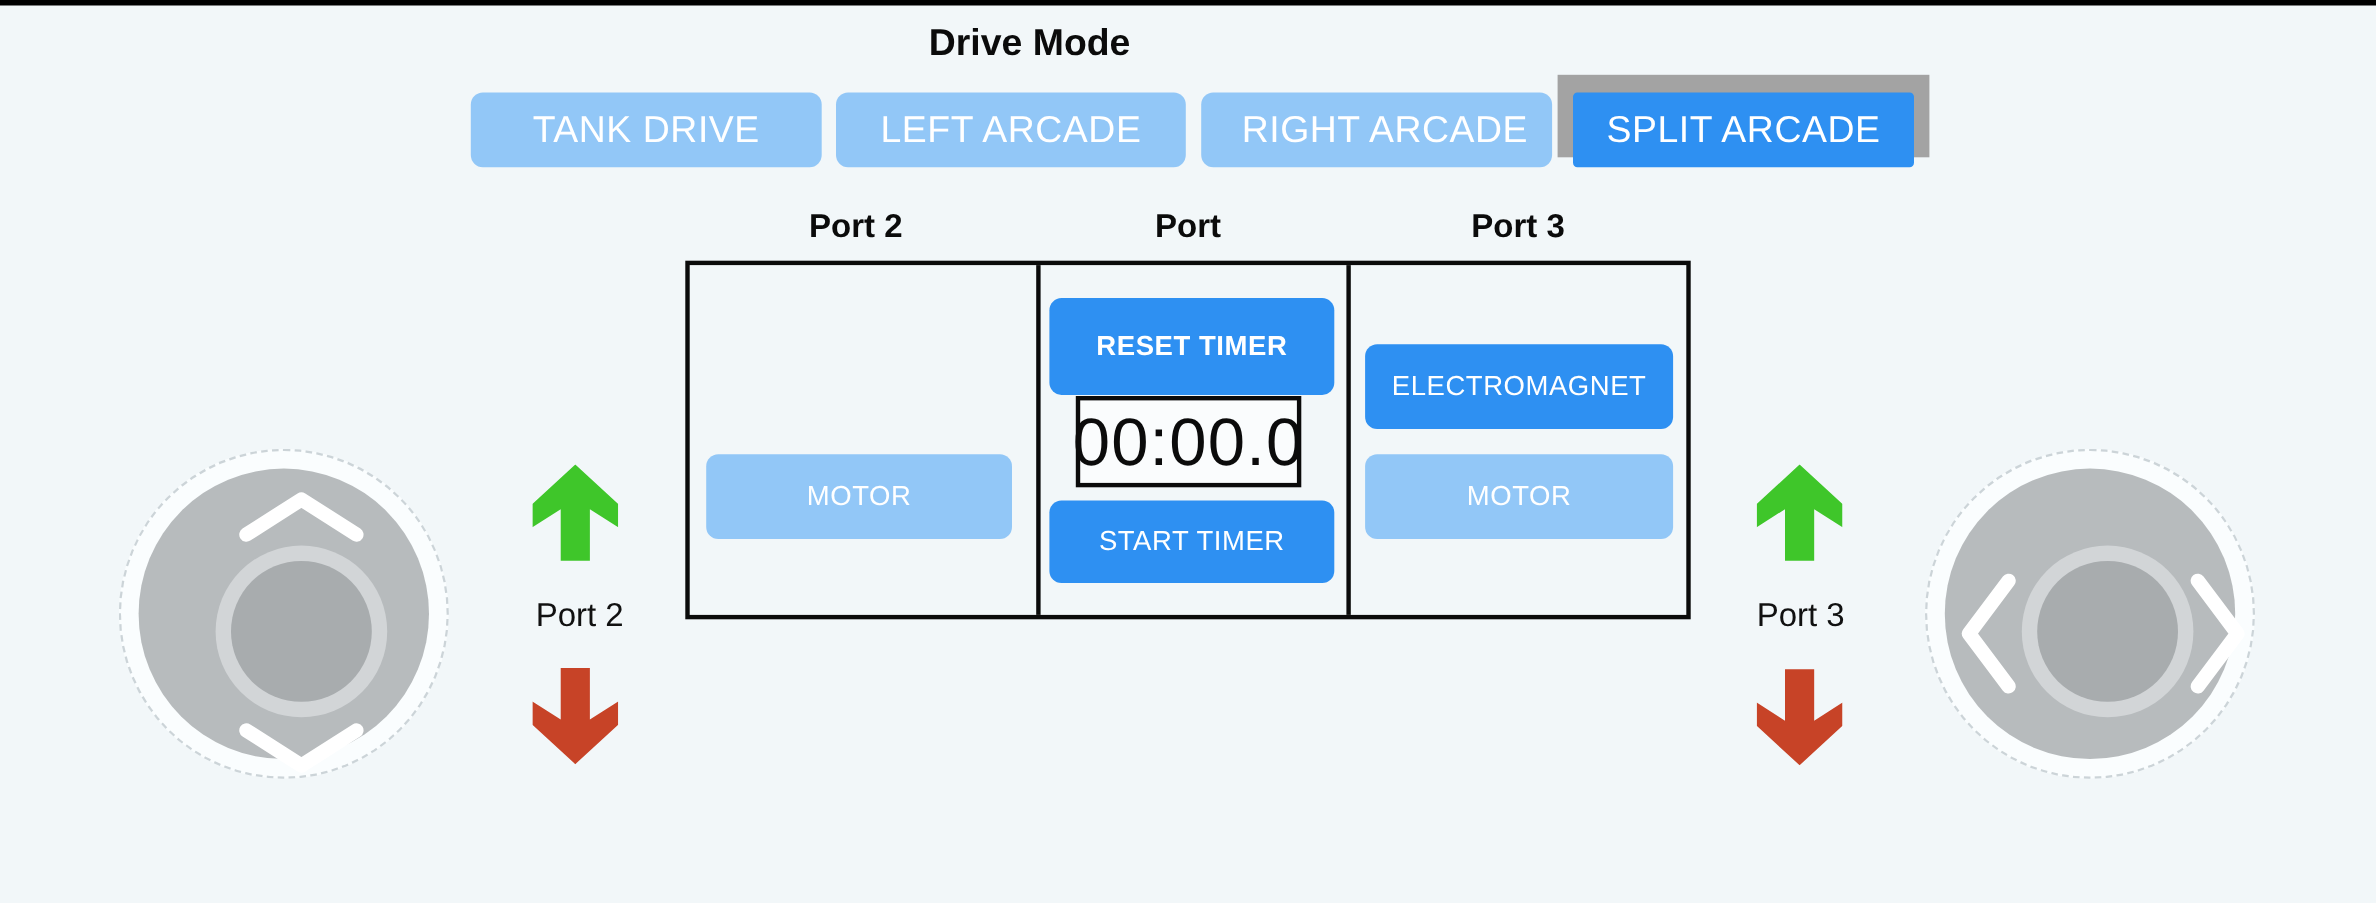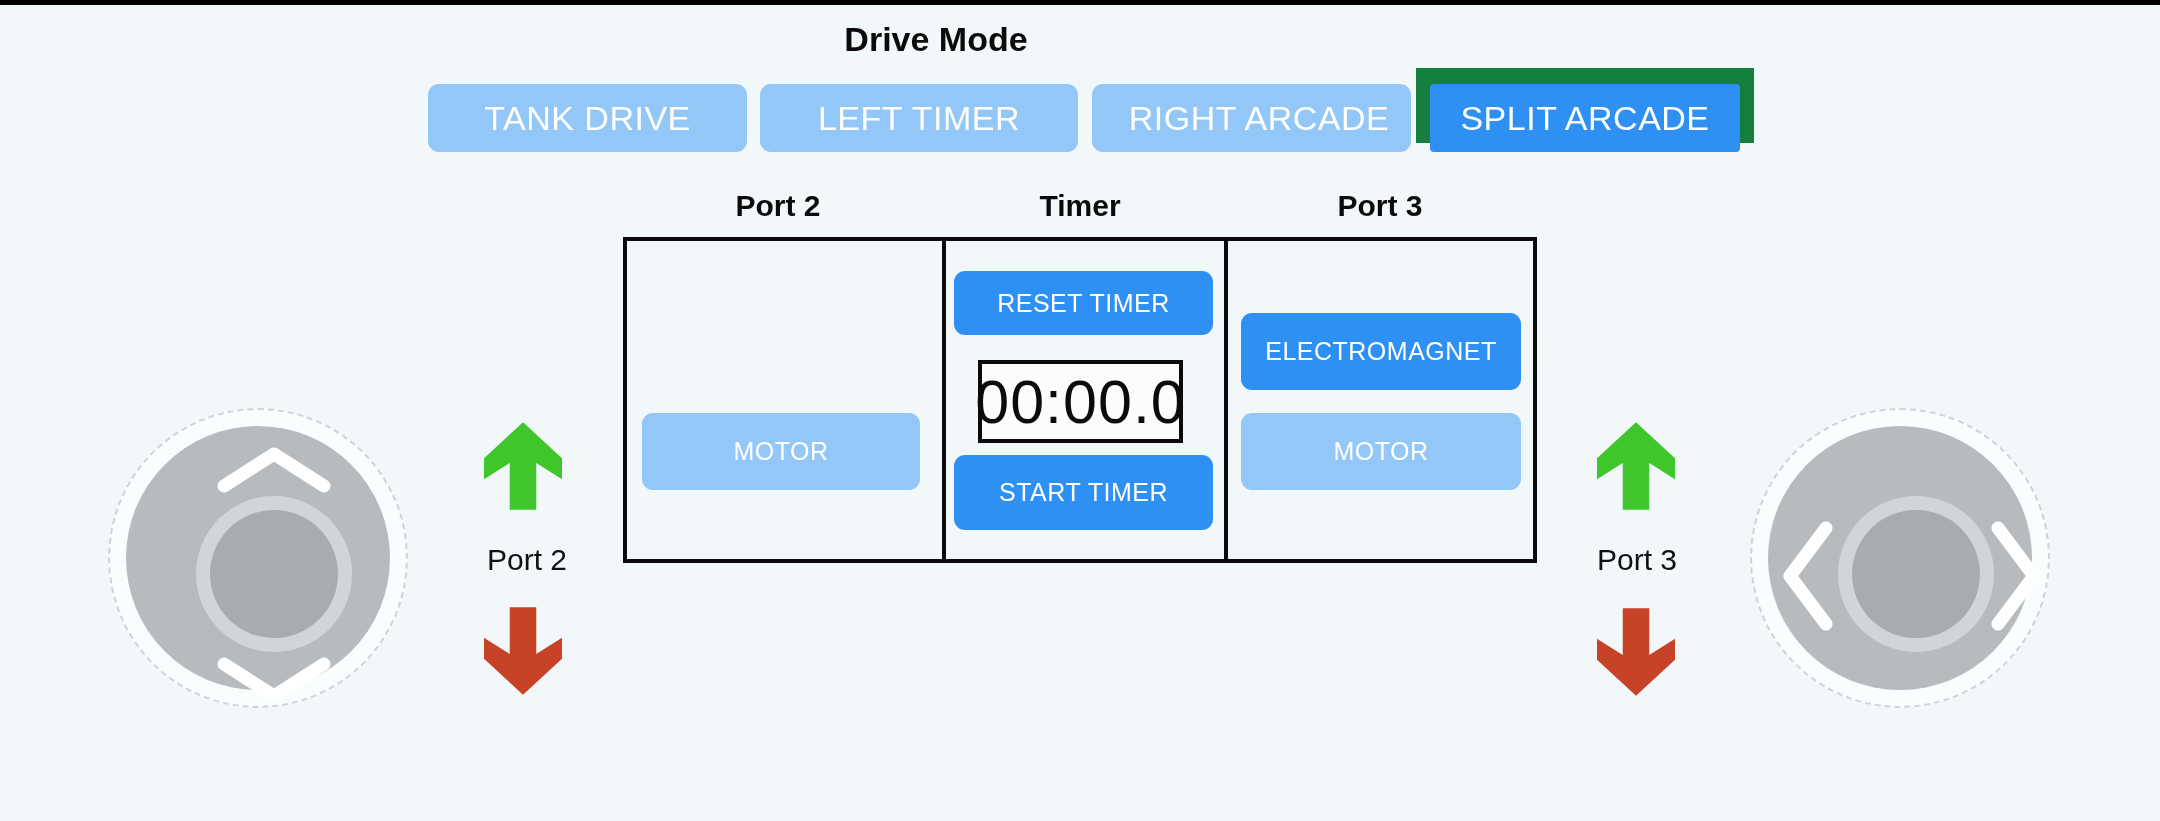--- a/index.html
+++ b/index.html
@@ -26,21 +26,21 @@
     font-family:"Liberation Sans", sans-serif;
     font-size:34px;letter-spacing:0.5px;
     display:flex;align-items:center;justify-content:center;
     cursor:pointer;
   }
   .drive-btn.b0{left:428px;width:319px;}
   .drive-btn.b1{left:760px;width:318px;}
   .drive-btn.b2{left:1092px;width:319px;padding-left:21px;}
   .split-frame{
     position:absolute;left:1416px;top:68px;width:338px;height:75px;
-    background:#15803d;
+    background:#a3a3a3;
   }
   .split-frame .drive-btn{
     left:14px;top:16px;width:310px;height:68px;
     background:#2e90f2;border-radius:4px;
   }
 
   .col-header{
     position:absolute;top:189px;width:300px;
     text-align:center;font-size:30px;font-weight:bold;color:#0b0b0b;
   }
@@ -60,21 +60,21 @@
     position:absolute;border:none;border-radius:11px;
     color:#ffffff;font-family:"Liberation Sans", sans-serif;
     font-size:25px;letter-spacing:0.5px;
     display:flex;align-items:center;justify-content:center;
     cursor:pointer;
   }
   .cell-btn.dark{background:#2e90f2;}
   .cell-btn.light{background:#92c7f7;}
   .btn-led{left:15px;top:72px;width:278px;height:77px;}
   .btn-motor-l{left:15px;top:172px;width:278px;height:77px;}
-  .btn-reset{left:327px;top:30px;width:259px;height:64px;}
+  .btn-reset{left:327px;top:30px;width:259px;height:88px;font-weight:bold;}
   .btn-start{left:327px;top:214px;width:259px;height:75px;}
   .btn-electro{left:614px;top:72px;width:280px;height:77px;}
   .btn-motor-r{left:614px;top:172px;width:280px;height:77px;}
 
   .timer-display{
     position:absolute;left:351px;top:119px;width:205px;height:83px;
     background:#fafcfd;border:4px solid #0b0b0b;box-sizing:border-box;
     display:flex;align-items:center;justify-content:center;
     font-size:61px;color:#0b0b0b;letter-spacing:1px;
   }
@@ -121,28 +121,28 @@
 </head>
 <body>
 
 <div id="stage">
 
   <div class="topbar"></div>
 
   <div class="page-title">Drive Mode</div>
 
   <button class="drive-btn b0">TANK DRIVE</button>
-  <button class="drive-btn b1">LEFT TIMER</button>
+  <button class="drive-btn b1">LEFT ARCADE</button>
   <button class="drive-btn b2">RIGHT ARCADE</button>
   <div class="split-frame">
     <button class="drive-btn">SPLIT ARCADE</button>
   </div>
 
   <div class="col-header h-left">Port 2</div>
-  <div class="col-header h-center">Timer</div>
+  <div class="col-header h-center">Port</div>
   <div class="col-header h-right">Port 3</div>
 
   <div class="panel">
     <div class="divider d1"></div>
     <div class="divider d2"></div>
 
     <button class="cell-btn light btn-motor-l">MOTOR</button>
 
     <button class="cell-btn dark btn-reset">RESET TIMER</button>
     <div class="timer-display">00:00.0</div>

